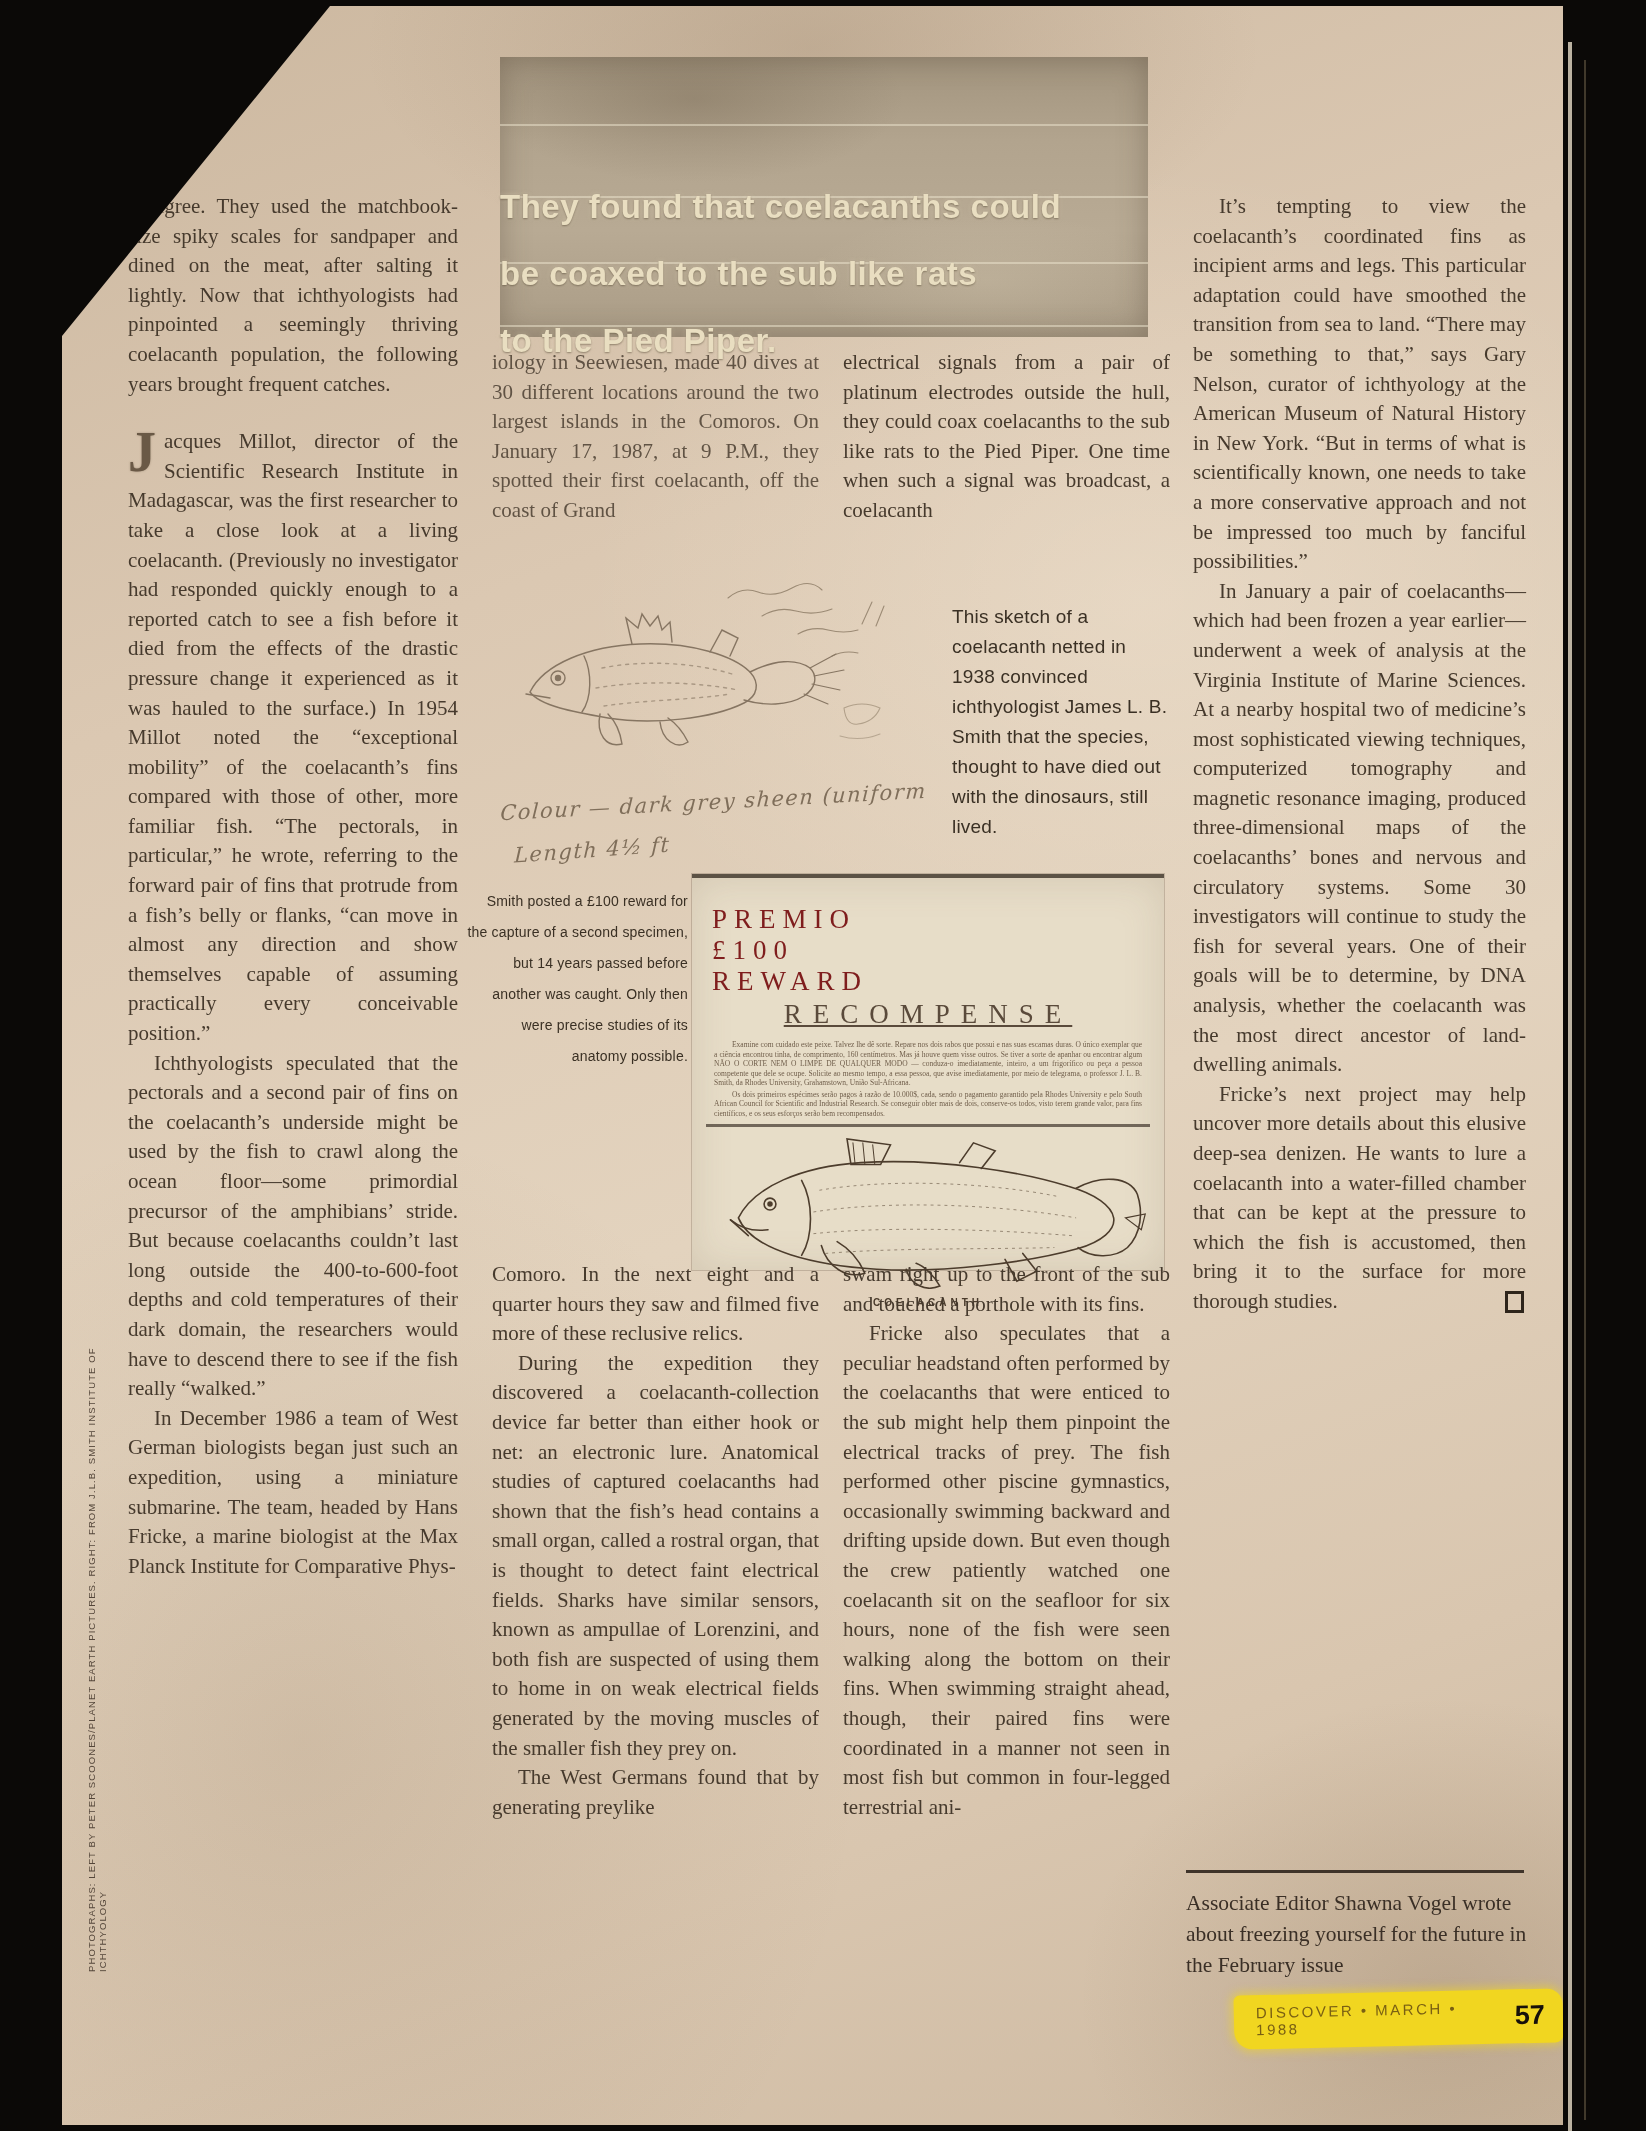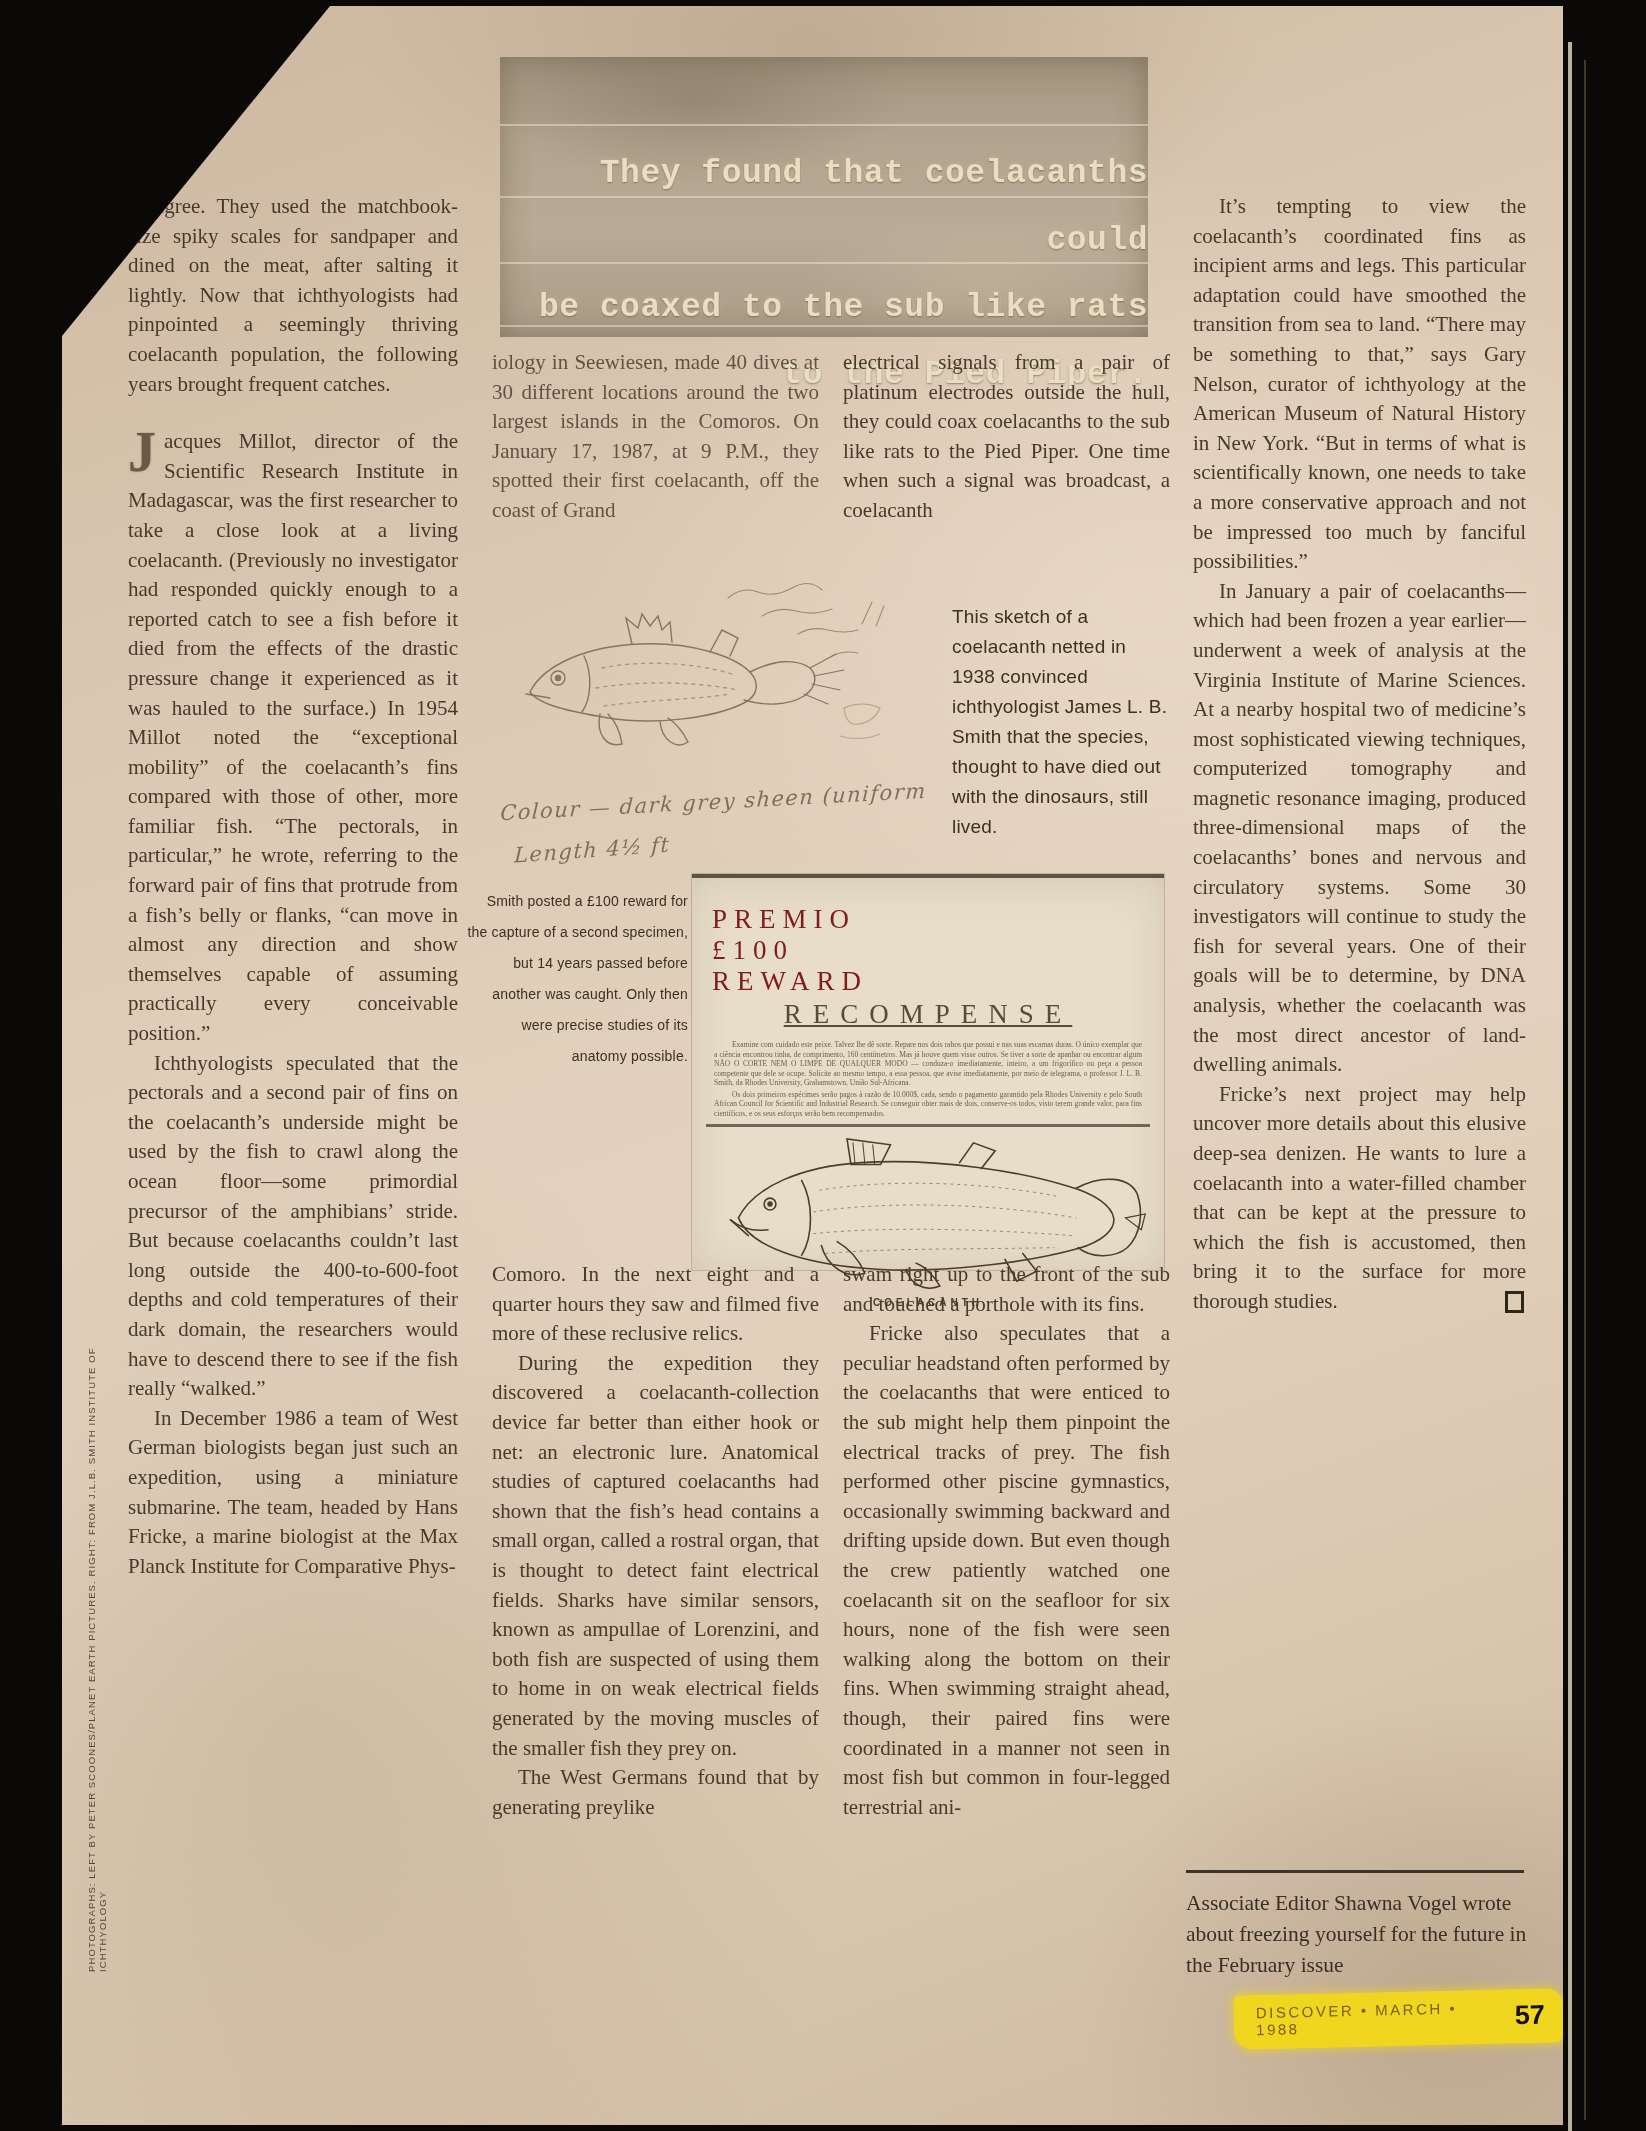--- a/index.html
+++ b/index.html
@@ -18,23 +18,23 @@
   .edge-line2{position:absolute;left:1584px;top:60px;width:2px;height:2060px;background:#77694f;opacity:.5;}
 
   
   .pullquote-box{position:absolute;left:438px;top:51px;width:648px;height:280px;
     background:
       radial-gradient(ellipse 300px 120px at 30% 15%, rgba(90,75,55,.25), transparent 70%),
       radial-gradient(ellipse 260px 100px at 75% 80%, rgba(235,225,200,.18), transparent 70%),
       linear-gradient(180deg,#a2947e 0%,#b2a48e 30%,#b8aa94 62%,#aa9c86 100%);
     box-shadow:inset 0 0 30px rgba(70,55,40,.35);}
   .pq-rule{position:absolute;left:0;width:100%;height:2px;background:rgba(238,229,207,.5);}
-  .pullquote-text{position:absolute;left:0;top:0;width:100%;padding-top:83px;
-    font-family:Liberation Mono, monospace;font-weight:700;font-size:33px;line-height:67px;
-    text-align:right;color:#e9dec1;letter-spacing:.5px;
+  .pullquote-text{position:absolute;left:0;top:0;width:100%;padding-top:116px;
+    font-family:Liberation Sans, sans-serif;font-weight:700;font-size:33px;line-height:67px;
+    text-align:left;color:#e9dec1;letter-spacing:.5px;
     text-shadow:0 1px 2px rgba(80,68,48,.55),0 0 5px rgba(233,222,193,.35);}
 
   
   .col{position:absolute;font-size:21px;line-height:29.6px;color:#463a2d;text-align:justify;}
   .col p{margin:0;}
   .col p.indent{text-indent:26px;}
   .gap-top{margin-top:28px !important;}
   .dropcap{float:left;font-size:56px;line-height:46px;font-weight:bold;color:#6a5946;
            padding:2px 8px 0 0;text-shadow:0 0 2px rgba(106,89,70,.5);}
   .faded{opacity:.82;}

